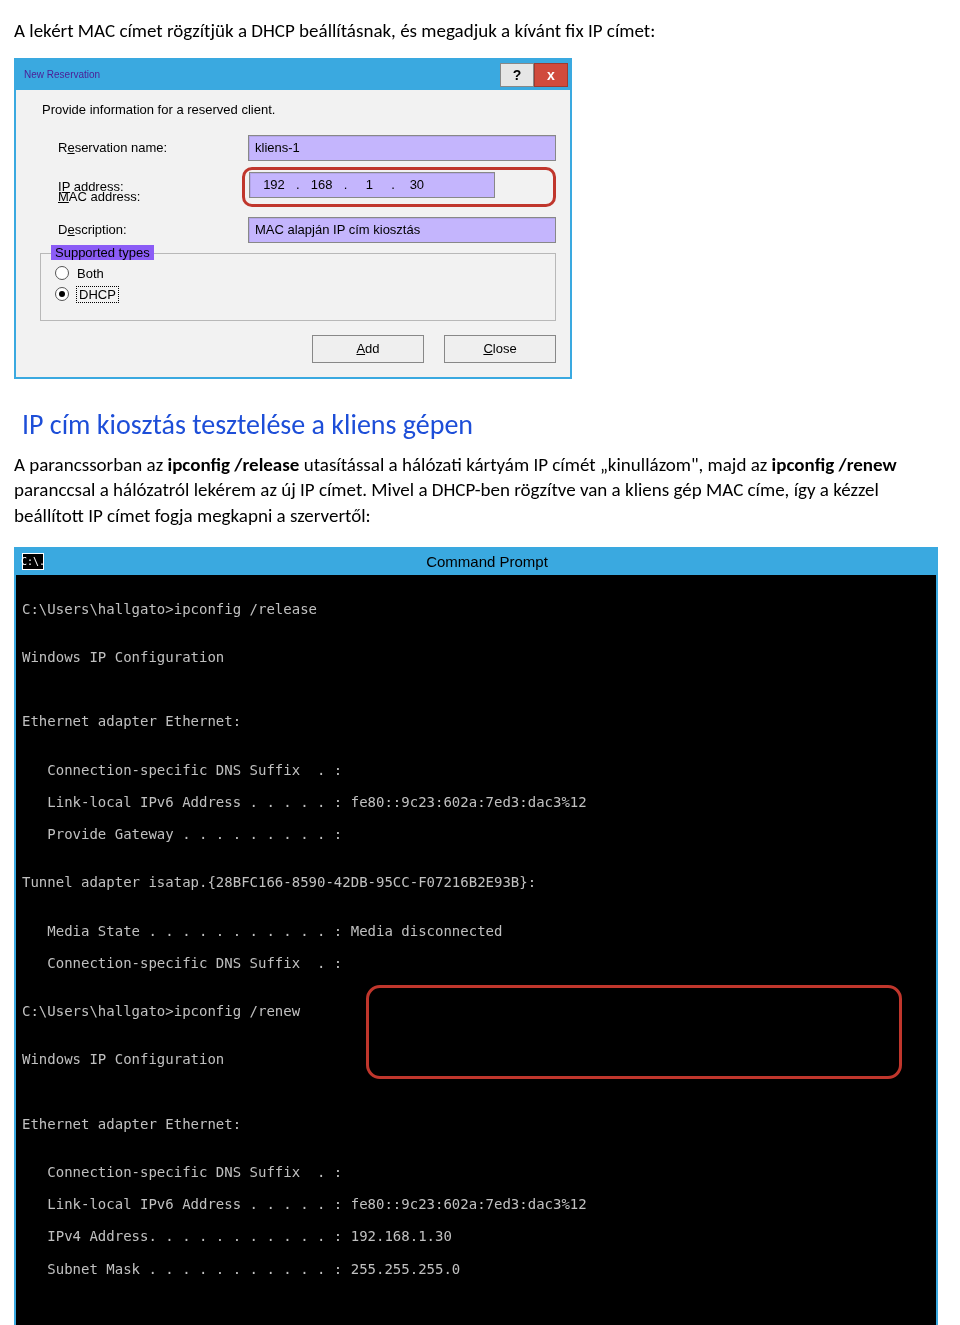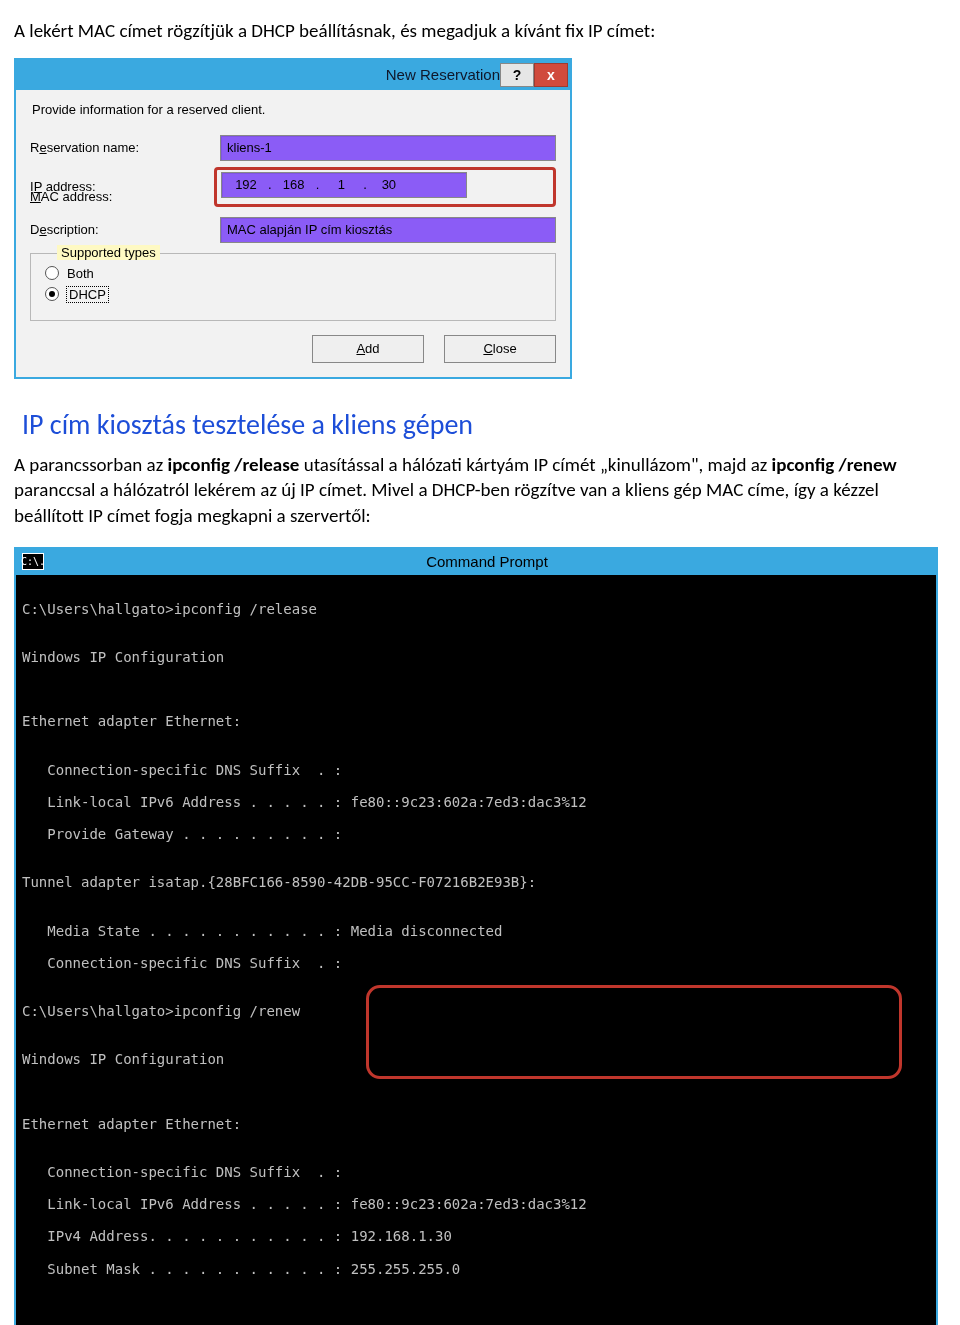--- a/index.html
+++ b/index.html
@@ -22,83 +22,82 @@
   }
   .dlg-titlebar {
     background: #3aa9e0;
     height: 30px;
     display: flex;
     align-items: center;
     padding: 0 2px 0 8px;
   }
   .dlg-title {
     flex: 1;
-    text-align: right;
-    color: #0f172a;
+    text-align: left;
+    color: #4c1d95;
     font-family: "Segoe UI", Tahoma, sans-serif;
-    font-size: 15px;
+    font-size: 10px;
   }
   .tb-btn {
     width: 32px; height: 22px;
     background: #e6e6e6;
     border: 1px solid #888;
     display: flex; align-items: center; justify-content: center;
     font-family: Arial, sans-serif;
     font-size: 14px; font-weight: 700;
     margin-left: 0;
   }
   .tb-close { background: #d04a3c; color: #fff; border-color: #9e3a30; }
   .dlg-body {
     background: #f2f2f2;
-    padding: 12px 14px 14px 14px;
+    padding: 12px 14px 14px 24px;
     font-family: Tahoma, "Segoe UI", sans-serif;
     font-size: 13px;
   }
   .intro { margin: 0 0 18px 2px; }
   .row { display: flex; align-items: center; margin: 6px 0; }
-  .lbl { width: 190px; }
+  .lbl { width: 190px; margin-left: 18px; }
   .lbl .ul { text-decoration: underline; }
   .txt {
     flex: 1;
     height: 22px;
-    background: #8b5cf6;
+    background: #c4b5fd;
     border: 1px solid #888;
     box-shadow: inset 1px 1px 0 rgba(0,0,0,.08);
     font-family: Tahoma, sans-serif;
     font-size: 13px;
     padding: 1px 6px;
   }
   .ip-box {
     width: 228px; flex: none;
     letter-spacing: 0;
     display: flex; gap: 6px; align-items: center; padding: 1px 8px;
   }
   .ip-box span { display:inline-block; text-align:center; }
   .ip-box .oct { width: 32px; }
   .mac-box { width: 228px; flex: none; }
   .highlight-red {
     position: relative;
     border: 3px solid #c0362c;
-    border-radius: 4px;
+    border-radius: 10px;
     padding: 4px 4px 4px 4px;
     margin-left: -6px;
   }
 
   .fieldset {
     border: 1px solid #b8b8b8;
     margin: 10px 0 6px 0;
     padding: 6px 14px 12px 14px;
     position: relative;
   }
   .legend {
     position: absolute; top: -9px; left: 10px;
-    background: #fef9c3;
+    background: #8b5cf6;
     padding: 0 4px;
     font-size: 13px;
-    margin-left: 16px;
   }
   .radio-row { display: flex; align-items: center; gap: 8px; margin: 6px 0; }
   .radio {
     width: 12px; height: 12px; border: 1px solid #555; border-radius: 50%;
     display: inline-flex; align-items: center; justify-content: center;
     background: #fff;
   }
   .radio.sel::after { content:""; width:6px; height:6px; background:#000; border-radius:50%; }
   .focus-rect { outline: 1px dotted #000; padding: 0 2px; }
 

